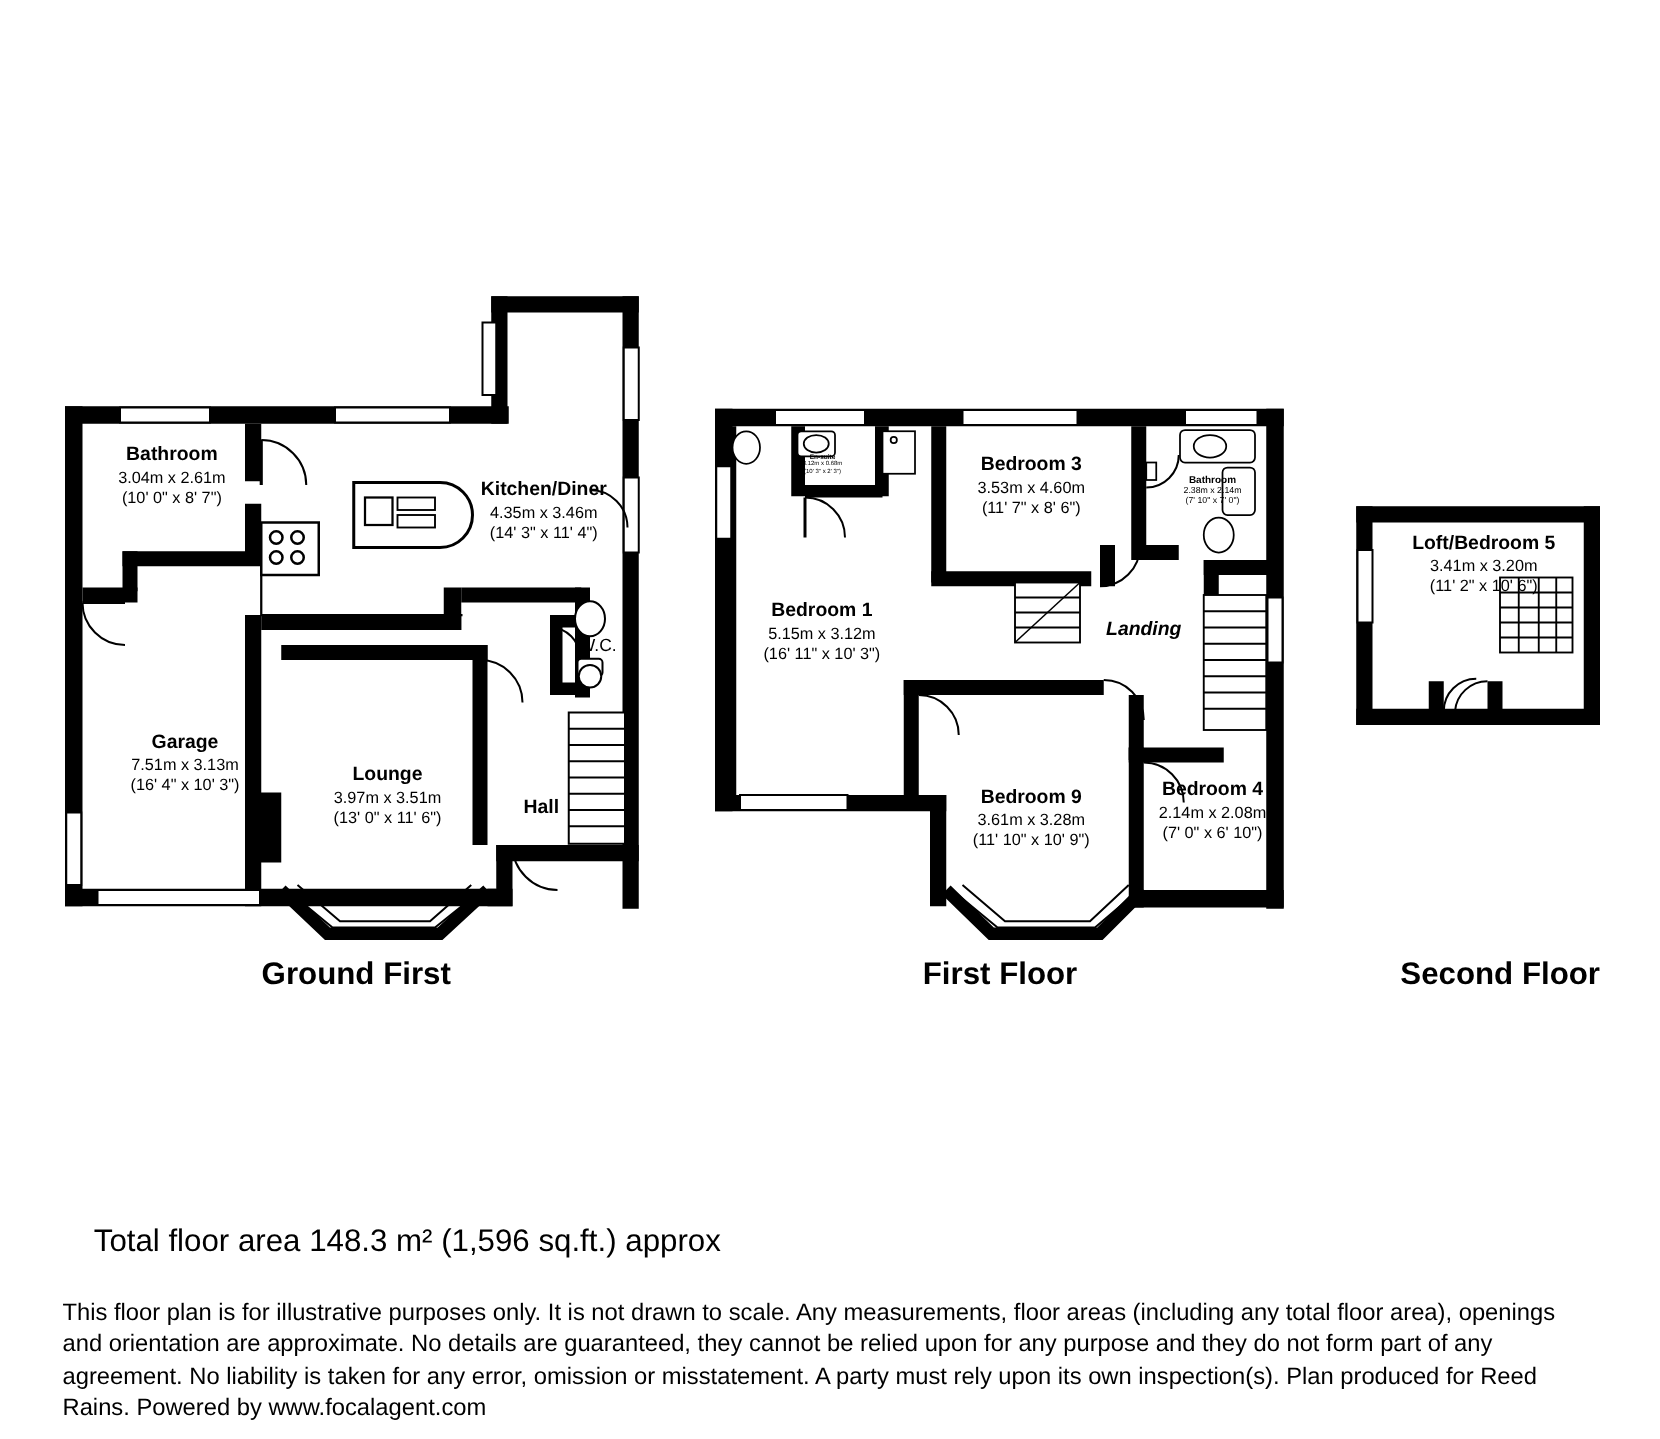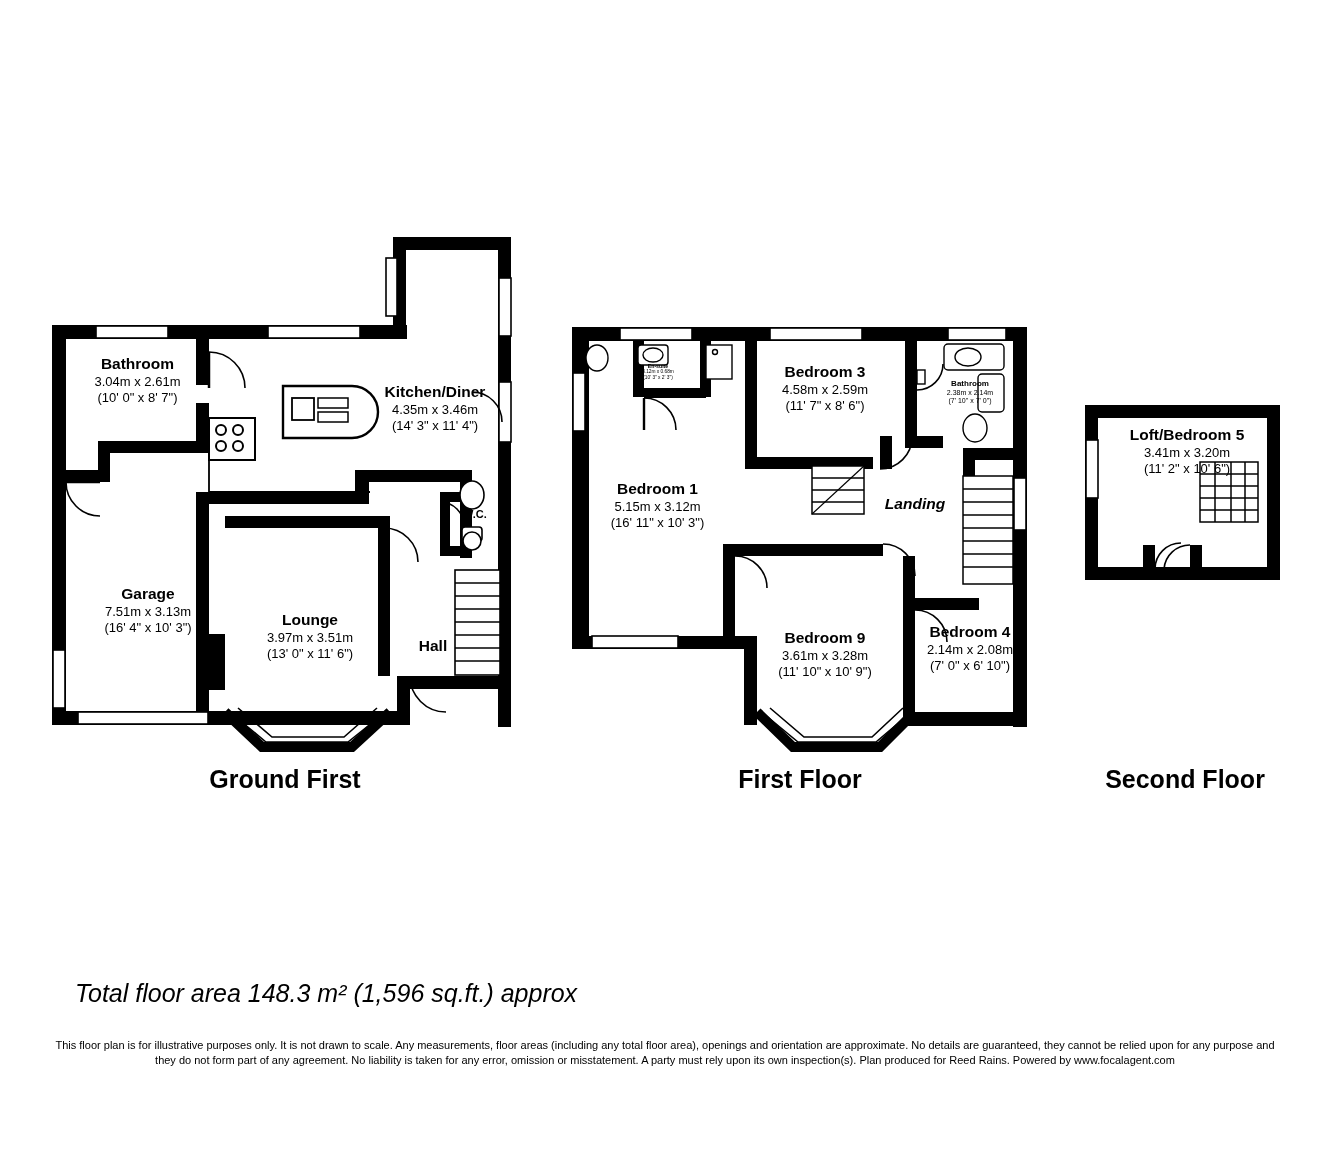--- a/index.html
+++ b/index.html
@@ -44,40 +44,39 @@
     font-size: 13px;
     display: block;
   }
   .room-label.tiny .nm { font-size: 5.2px; }
   .room-label.tiny .dm { font-size: 4.8px; }
   .room-label.med .nm { font-size: 8px; }
   .room-label.med .dm { font-size: 7px; }
   .room-label.plain .nm { font-size: 15.5px; font-weight: bold; }
   .wc-label {
     position: absolute;
-    font-size: 11px;
-    font-weight: bold;
+    font-size: 14px;
+    font-weight: normal;
     white-space: nowrap;
   }
   #total-area {
     position: absolute;
     left: 75px;
     top: 979px;
     font-size: 25px;
     white-space: nowrap;
-    font-style: italic;
   }
   #disclaimer {
     position: absolute;
     left: 50px;
     top: 1038px;
     width: 1230px;
-    font-size: 11px;
+    font-size: 19px;
     line-height: 1.33;
-    text-align: center;
+    text-align: left;
   }
 </style>
 </head>
 <body>
 
 <svg id="plan" viewBox="0 0 1328 1151" xmlns="http://www.w3.org/2000/svg">
   <rect x="0" y="0" width="1328" height="1151" fill="#ffffff"></rect>
 
   <g>
 
@@ -293,21 +292,21 @@
     </g>
     <g stroke="#000000" stroke-width="1.6" fill="none">
       <path d="M 1155 569 A 26 26 0 0 1 1181 543"></path>
       <path d="M 1190 545 A 26 26 0 0 0 1164 569"></path>
     </g>
   </g>
 </svg>
 
 <div class="floor-title" style="left:190px; top:765px; width:190px;">Ground First</div>
 <div class="floor-title" style="left:705px; top:765px; width:190px;">First Floor</div>
-<div class="floor-title" style="left:1090px; top:765px; width:190px;">Second Floor</div>
+<div class="floor-title" style="left:1090px; top:765px; width:190px;text-align:right;">Second Floor</div>
 
 <div class="room-label" style="left:50px; top:355px; width:175px;">
   <span class="nm">Bathroom</span>
   <span class="dm">3.04m x 2.61m</span>
   <span class="dm">(10' 0" x 8' 7")</span>
 </div>
 
 <div class="room-label" style="left:340px; top:383px; width:190px;">
   <span class="nm">Kitchen/Diner</span>
   <span class="dm">4.35m x 3.46m</span>
@@ -327,21 +326,21 @@
 </div>
 
 <div class="room-label plain" style="left:388px; top:637px; width:90px;">
   <span class="nm">Hall</span>
 </div>
 
 <div class="wc-label" style="left:463px; top:508px;">W.C.</div>
 
 <div class="room-label" style="left:735px; top:363px; width:180px;">
   <span class="nm">Bedroom 3</span>
-  <span class="dm">4.58m x 2.59m</span>
+  <span class="dm">3.53m x 4.60m</span>
   <span class="dm">(11' 7" x 8' 6")</span>
 </div>
 
 <div class="room-label" style="left:565px; top:480px; width:185px;">
   <span class="nm">Bedroom 1</span>
   <span class="dm">5.15m x 3.12m</span>
   <span class="dm">(16' 11" x 10' 3")</span>
 </div>
 
 <div class="room-label" style="left:735px; top:629px; width:180px;">

